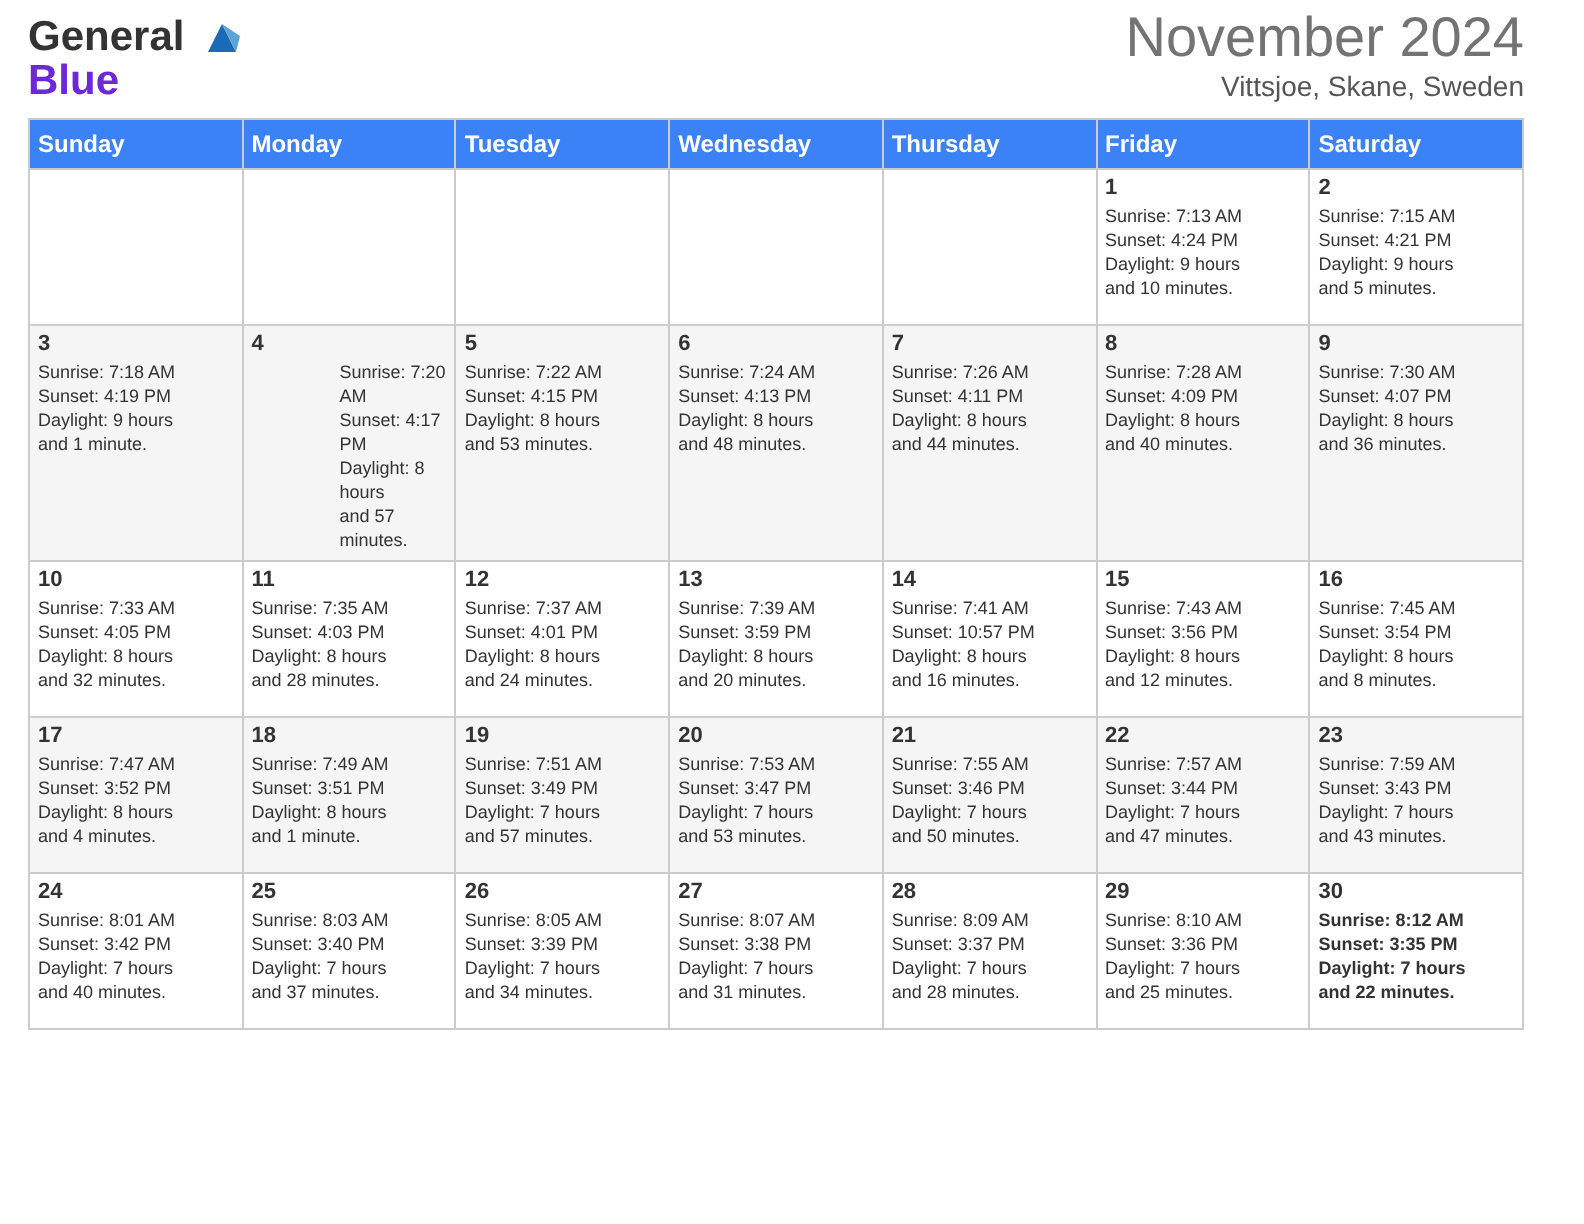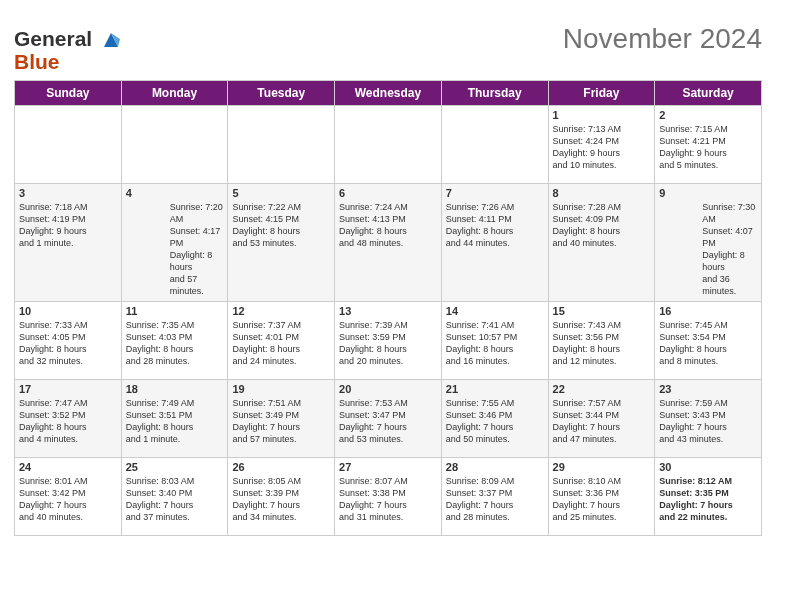--- a/index.html
+++ b/index.html
@@ -7,21 +7,21 @@
       font-family: Arial, sans-serif;
       background: #fff;
       width: 792px;
       height: 612px;
       overflow: hidden;
     }
     .page {
       width: 776px;
       height: 612px;
       background: #fff;
-      padding: 24px 14px 10px 14px;
+      padding: 4px 14px 10px 14px;
     }
     .header {
       display: flex;
       justify-content: space-between;
       align-items: flex-start;
       margin-bottom: 6px;
     }
     .logo {
       display: flex;
       align-items: center;
@@ -38,27 +38,27 @@
     }
     .subtitle {
       font-size: 14px;
       color: #555;
     }
     .calendar {
       width: 100%;
       border-collapse: collapse;
     }
     .calendar th {
-      background-color: #701a75;
+      background-color: #3b82f6;
       color: #fff;
       font-size: 12px;
       font-weight: bold;
       padding: 5px 4px;
       border: 1px solid #ccc;
-      text-align: center;
+      text-align: left;
     }
     .calendar td {
       border: 1px solid #ccc;
       vertical-align: top;
       padding: 3px 4px;
       width: calc(100% / 7);
       height: 78px;
       font-size: 9.5px;
       color: #333;
       background: #fff;
@@ -93,25 +93,26 @@
       <div>
         <div style="display:flex;align-items:center;gap:2px;">
           <div style="font-size:21px;font-weight:bold;color:#333;line-height:1.05;">
             <span style="color:#333;">General</span>
             <svg width="22" height="22" viewBox="0 0 22 22" style="vertical-align:middle;margin-left:2px;">
               <polygon points="4,18 11,4 18,18" fill="#1a6ab5"></polygon>
               <polygon points="11,4 20,10 18,18" fill="#5ba3d9"></polygon>
             </svg>
           </div>
         </div>
-        <div style="font-size:21px;font-weight:bold;color:#c2410c;line-height:1.05;">Blue</div>
+        <div style="font-size:21px;font-weight:bold;color:#6d28d9;line-height:1.05;">Blue</div>
       </div>
     </div>
     <div class="title-block">
       <div class="month-title">November 2024</div>
+      <div class="subtitle">Vittsjoe, Skane, Sweden</div>
     </div>
   </div>
 
   <table class="calendar">
     <thead>
       <tr>
         <th>Sunday</th>
         <th>Monday</th>
         <th>Tuesday</th>
         <th>Wednesday</th>
@@ -180,21 +181,21 @@
           </td>
           <td>
             <span class="day-num">8</span>
             <div class="day-info" style="white-space: pre-line;">Sunrise: 7:28 AM
 Sunset: 4:09 PM
 Daylight: 8 hours
 and 40 minutes.</div>
           </td>
           <td>
             <span class="day-num">9</span>
-            <div class="day-info" style="white-space: pre-line; margin-left: 43px;">Sunrise: 7:30 AM
+            <div class="day-info" style="white-space: pre-line;">Sunrise: 7:30 AM
 Sunset: 4:07 PM
 Daylight: 8 hours
 and 36 minutes.</div>
           </td>
         </tr>
         <tr>
           <td>
             <span class="day-num">10</span>
             <div class="day-info" style="white-space: pre-line;">Sunrise: 7:33 AM
 Sunset: 4:05 PM

